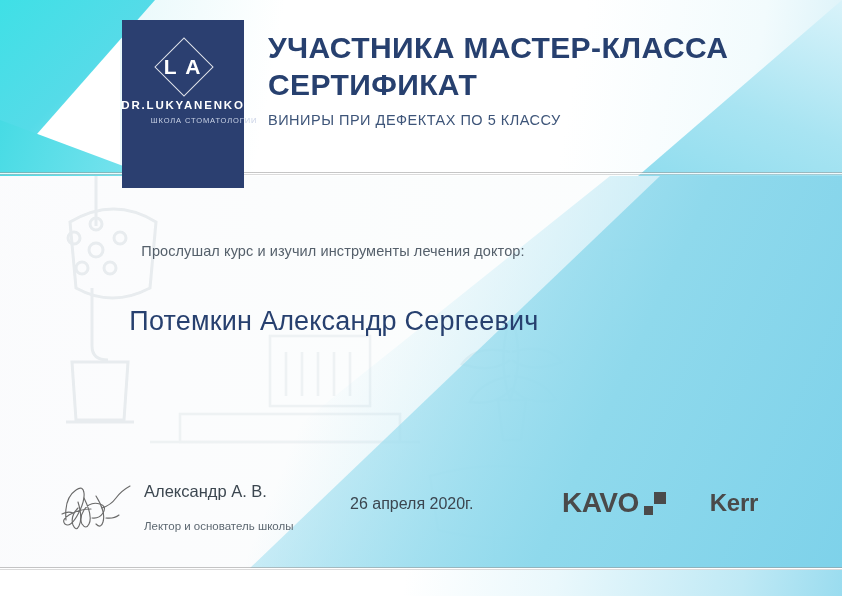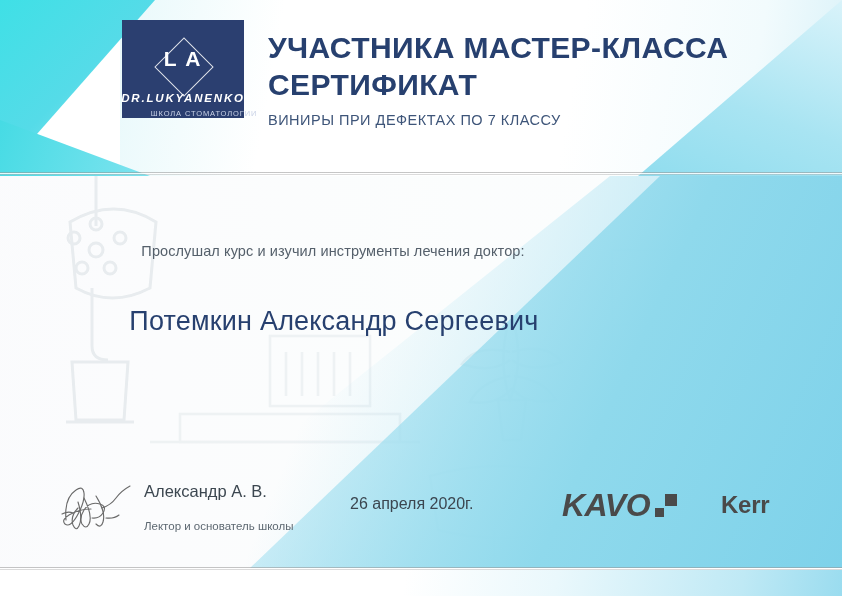--- a/index.html
+++ b/index.html
@@ -133,21 +133,21 @@
   .rule-top { top: 172px; }
   .rule-bottom { top: 567px; }
 
   
 
   .logo-box {
     position: absolute;
     left: 122px;
     top: 20px;
     width: 122px;
-    height: 98px;
+    height: 168px;
     background: #2b3f70;
     display: flex;
     flex-direction: column;
     align-items: center;
     justify-content: flex-start;
   }
   .logo-diamond {
     margin-top: 15px;
     width: 62px;
     height: 62px;
@@ -168,27 +168,26 @@
     display: flex;
     align-items: center;
     justify-content: center;
     color: #ffffff;
     font-size: 21px;
     font-weight: bold;
     letter-spacing: 2px;
     line-height: 1;
   }
   .logo-name {
-    margin-top: 10px;
+    margin-top: 2px;
     color: #ffffff;
     font-size: 11.5px;
     font-weight: bold;
     letter-spacing: 1.8px;
     white-space: nowrap;
-    font-style: italic;
   }
   .logo-sub {
     margin-top: 5px;
     color: #c9d2e6;
     font-size: 7.5px;
     letter-spacing: 0.9px;
     white-space: nowrap;
     margin-left: 42px;
   }
 
@@ -278,25 +277,24 @@
 
   .sponsor {
     position: absolute;
     left: 562px;
     top: 489px;
     display: flex;
     align-items: center;
     color: #4a4a4a;
   }
   .sponsor-kavo {
-    font-size: 32px;
+    font-size: 28px;
     font-weight: bold;
     letter-spacing: -0.5px;
     line-height: 1;
-    font-style: italic;
   }
   .sponsor-sep {
     position: relative;
     width: 24px;
     height: 26px;
     margin: 0 2px 0 4px;
   }
   .sponsor-sep i {
     position: absolute;
     display: block;
@@ -389,21 +387,21 @@
       <span class="dm"></span>
       <span class="monogram">L A</span>
     </div>
     <div class="logo-name">DR.LUKYANENKO</div>
     <div class="logo-sub">ШКОЛА СТОМАТОЛОГИИ</div>
   </div>
 
   <div class="title-block">
     <div class="title-line">УЧАСТНИКА МАСТЕР-КЛАССА</div>
     <div class="title-line">СЕРТИФИКАТ</div>
-    <div class="title-sub">ВИНИРЫ ПРИ ДЕФЕКТАХ ПО 7 КЛАССУ</div>
+    <div class="title-sub">ВИНИРЫ ПРИ ДЕФЕКТАХ ПО 5 КЛАССУ</div>
   </div>
 
   <div class="body-intro">Прослушал курс и изучил инструменты лечения доктор:</div>
   <div class="body-name">Потемкин Александр Сергеевич</div>
 
   <div class="sig-group">
     <svg class="sig-mark" viewBox="0 0 78 52" aria-hidden="true">
       <g fill="none" stroke="#6a6a6a" stroke-width="1.15" stroke-linecap="round">
         <path d="M8 42 q-2 -22 10 -30 q7 -5 8 3 q1 9 -7 23 q-7 12 -12 8 q-4 -4 4 -9 q10 -6 22 -6"></path>
         <path d="M20 24 q5 16 1 24 q-3 6 -6 -1 q-3 -9 5 -17"></path>

